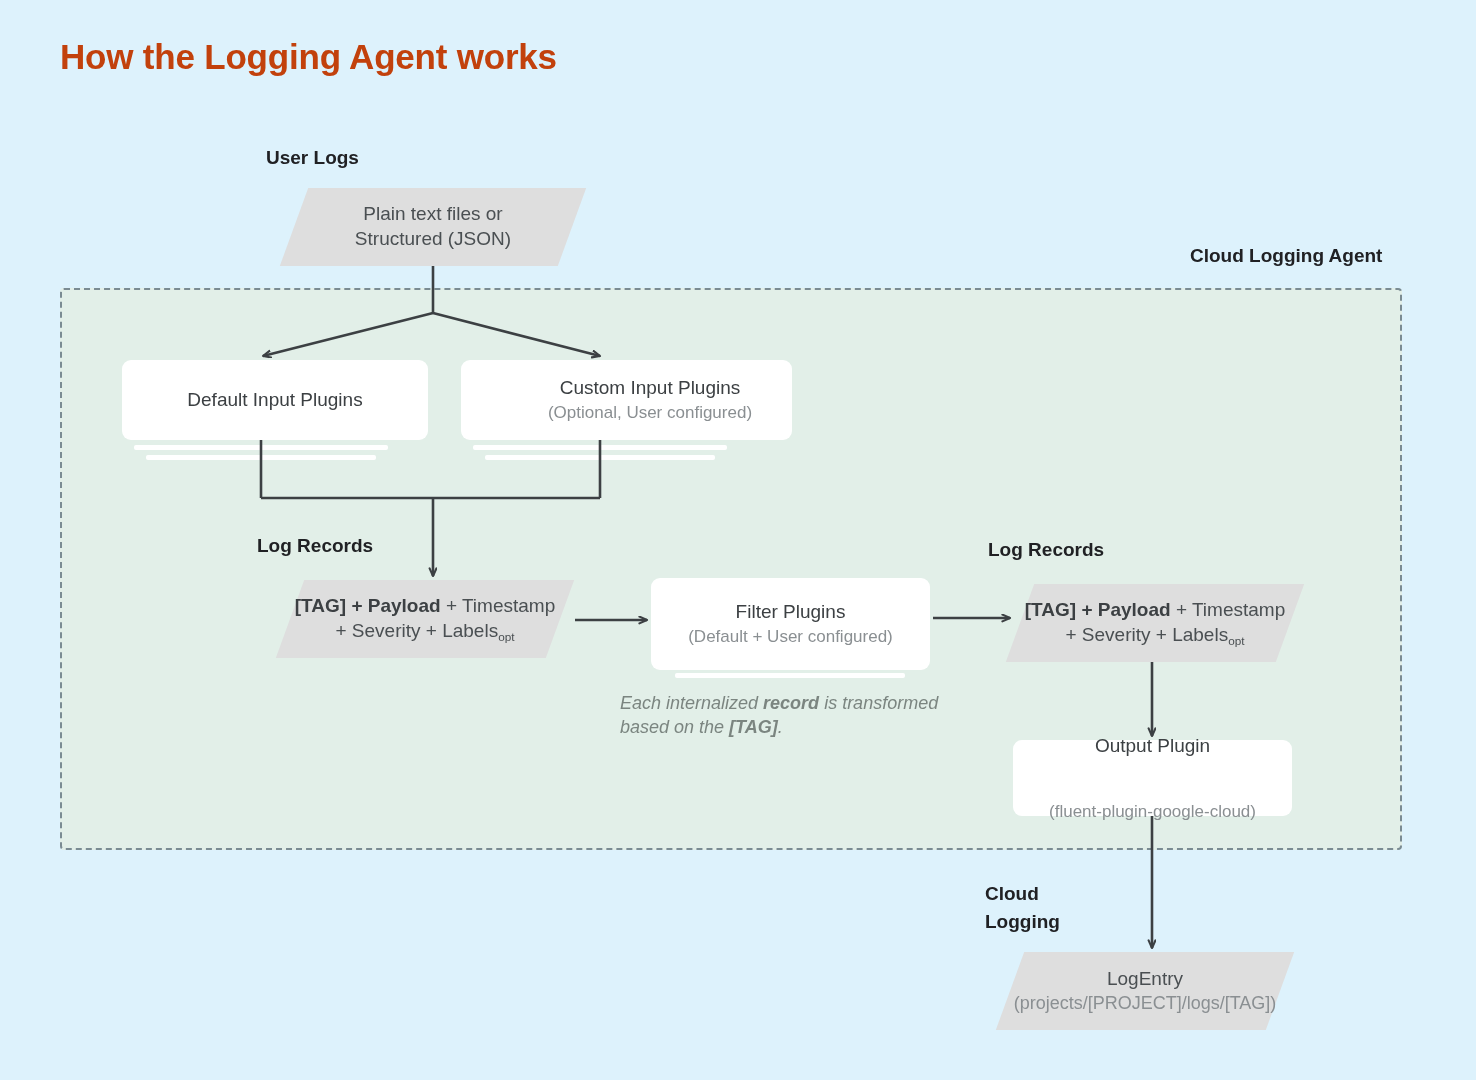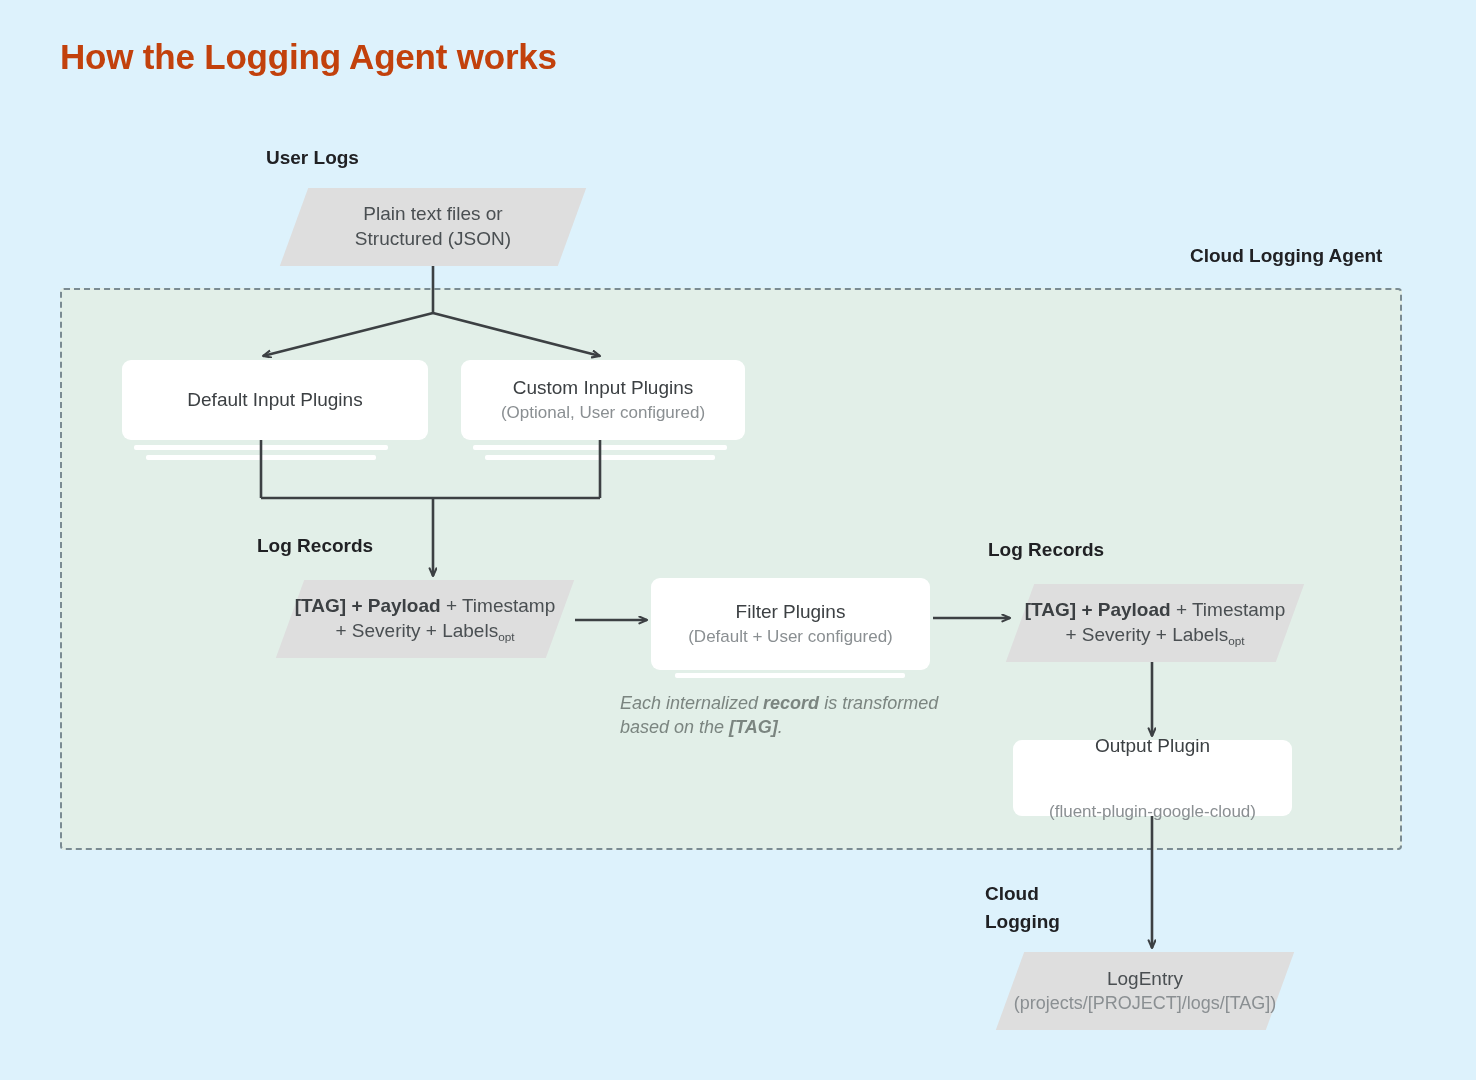--- a/index.html
+++ b/index.html
@@ -113,21 +113,21 @@
   
   .stack {
     position: absolute;
     background: #ffffff;
     height: 5px;
     border-radius: 2px;
     z-index: 2;
   }
 
   #card-default { left: 122px; top: 360px; width: 306px; height: 80px; }
-  #card-custom  { left: 461px; top: 360px; width: 284px; height: 80px; }
+  #card-custom  { left: 461px; top: 360px; width: 284px; height: 80px; padding-left: 47px; }
   #card-filter  { left: 651px; top: 578px; width: 279px; height: 92px; }
   #card-output  { left: 1013px; top: 740px; width: 279px; height: 76px; gap: 41px; }
 
   
   .caption {
     position: absolute;
     left: 620px;
     top: 692px;
     width: 340px;
     font-style: italic;

